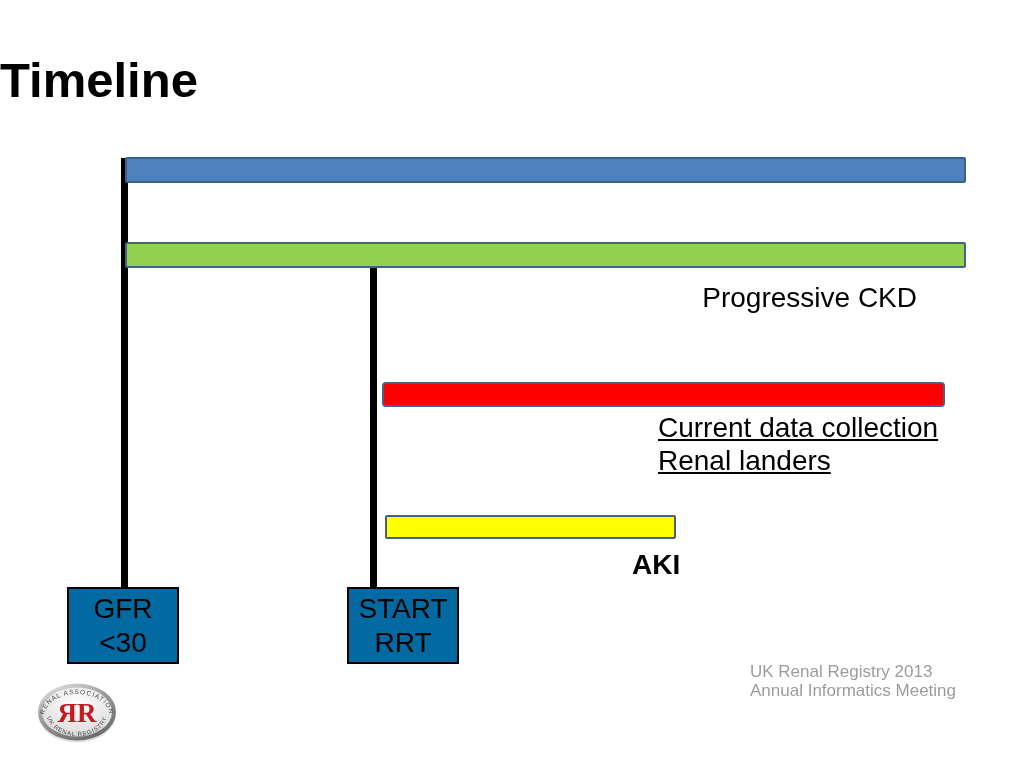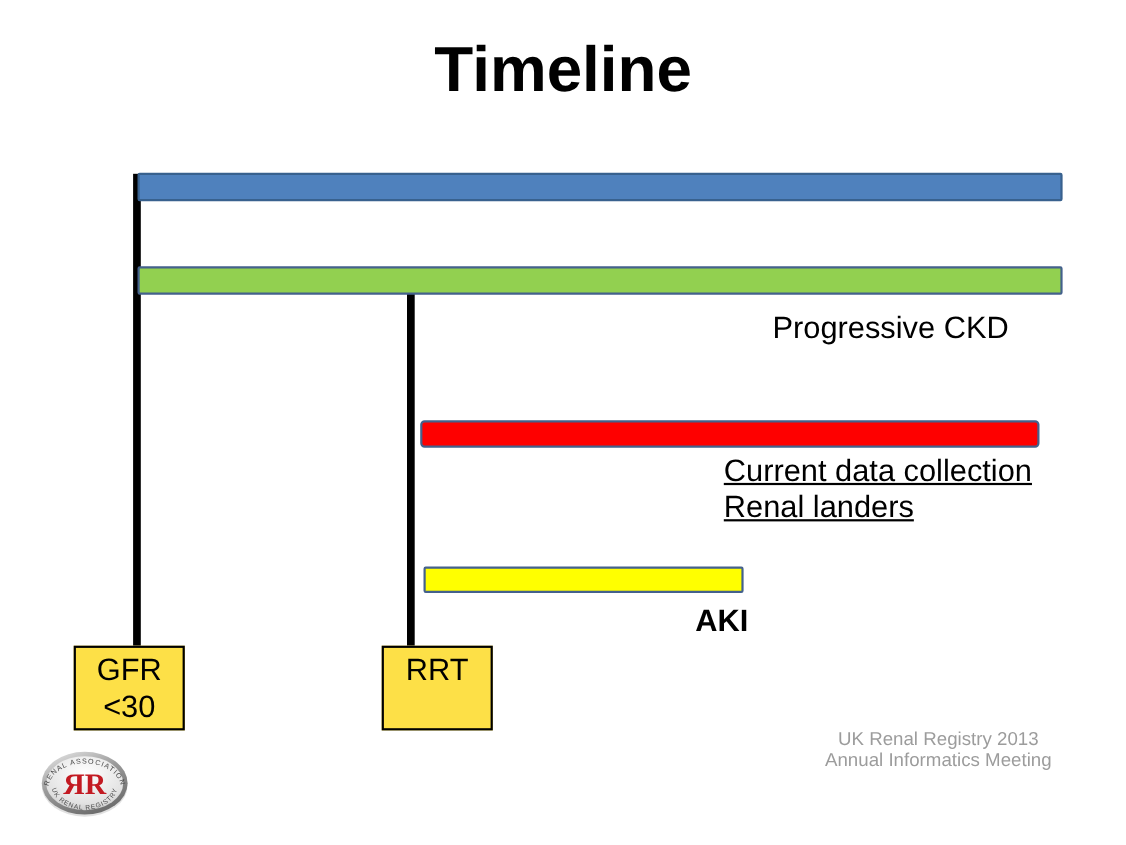--- a/index.html
+++ b/index.html
@@ -11,25 +11,25 @@
     position: relative;
     width: 1024px;
     height: 768px;
     background: #ffffff;
     overflow: hidden;
     font-family: "Liberation Sans", sans-serif;
     color: #000;
   }
   .slide-title {
     position: absolute;
-    top: 32px;
+    top: 48px;
     left: 0;
     width: 100%;
-    text-align: center;
-    font-size: 58px;
+    text-align: left;
+    font-size: 49px;
     line-height: 64px;
     font-weight: bold;
     letter-spacing: 0;
   }
   .bar {
     position: absolute;
     box-sizing: border-box;
     border: 2px solid #44618C;
     border-radius: 2px;
   }
@@ -53,38 +53,38 @@
     position: absolute;
     width: 7px;
     background: #000;
   }
   .vline-gfr   { left: 121px; top: 158px; height: 429px; }
   .vline-start { left: 370px; top: 267px; height: 320px; }
 
   .event-box {
     position: absolute;
     top: 587px;
-    width: 101px;
+    width: 112px;
     height: 77px;
     box-sizing: border-box;
     border: 2px solid #000;
-    background: #fde047;
+    background: #0369a1;
     text-align: center;
     font-size: 28px;
     line-height: 34px;
     padding-top: 3px;
   }
   .box-gfr   { left: 67px; }
   .box-start { left: 347px; }
 
   .footer {
     position: absolute;
     top: 662px;
     right: 68px;
-    text-align: center;
+    text-align: left;
     font-size: 17px;
     line-height: 19px;
   }
 
   .logo {
     position: absolute;
     left: 34px;
     top: 681px;
     width: 86px;
     height: 70px;
@@ -112,20 +112,21 @@
   </div>
 
   <div class="bar bar-aki" style="background-color: rgb(255, 255, 0); border-color: rgb(68, 97, 140);"></div>
   <div class="bar-label label-aki">AKI</div>
 
   <div class="event-box box-gfr">
     <div>GFR</div>
     <div>&lt;30</div>
   </div>
   <div class="event-box box-start">
+    <div>START</div>
     <div>RRT</div>
   </div>
 
   <div class="footer" style="color: rgb(156, 156, 156);">
     <div>UK Renal Registry 2013</div>
     <div>Annual Informatics Meeting</div>
   </div>
 
   <svg class="logo" viewBox="0 0 86 70">
     <defs>

